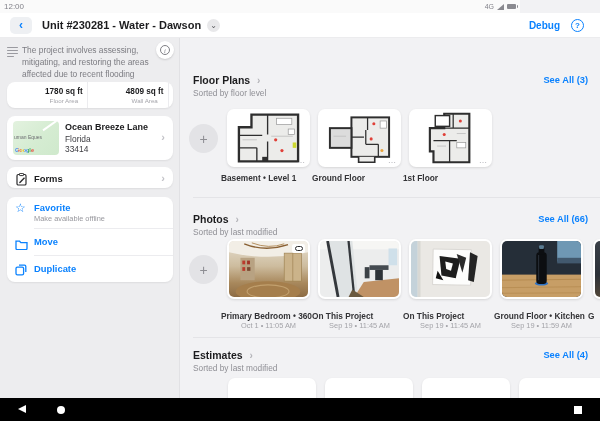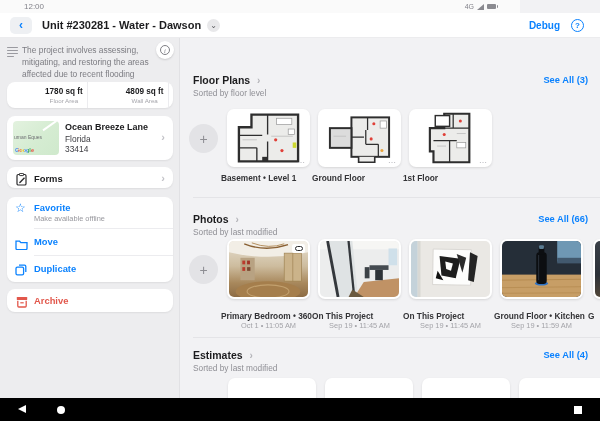--- a/index.html
+++ b/index.html
@@ -4,21 +4,21 @@
 <style>
   * { margin:0; padding:0; box-sizing:border-box; }
   html,body { background:#555; }
   .screen{
     position:relative; width:600px; height:421px; overflow:hidden;
     font-family:"Liberation Sans", sans-serif; background:#f2f2f4;
     -webkit-font-smoothing:antialiased;
   }
   
   .statusbar{position:absolute;left:0;top:0;width:520px;height:13px;background:#fafafa;
-    display:flex;align-items:center;justify-content:space-between;padding:0 24px;
+    display:flex;align-items:center;justify-content:space-between;padding:0 4px;
     font-size:8px;color:#82828a;}
   .sb-right{display:flex;align-items:center;gap:3px;}
   .sig{width:0;height:0;border-left:7px solid transparent;border-bottom:6px solid #8a8a90;}
   .batt{width:9px;height:5px;background:#8a8a90;border-radius:1px;position:relative;}
   .batt:after{content:"";position:absolute;right:-2px;top:1px;width:1.5px;height:3px;background:#8a8a90;border-radius:0 1px 1px 0;}
   
   .header{position:absolute;left:0;top:13px;width:600px;height:25px;background:#ffffff;border-bottom:1px solid #ececee;}
   .back-btn{position:absolute;left:10px;top:4px;width:22px;height:17px;background:#eef0f3;border-radius:5px;
     color:#0b82fe;font-size:12px;font-weight:bold;display:flex;align-items:center;justify-content:center;line-height:0;padding-bottom:2px;cursor:pointer;}
   .title{position:absolute;left:42px;top:6px;font-size:11px;font-weight:bold;color:#1c1c1e;white-space:nowrap;}
@@ -205,31 +205,20 @@
         <span style="position:absolute;left:8px;top:6px;">
           <svg width="12" height="12" viewBox="0 0 12 12">
               <rect x="1" y="3.2" width="7.6" height="7.6" rx="1.4" fill="none" stroke="#0b82fe" stroke-width="1.3"></rect>
               <path d="M4 1.2 h5.6 a1.2 1.2 0 0 1 1.2 1.2 V8" fill="none" stroke="#0b82fe" stroke-width="1.3"></path>
             </svg>
         </span>
         <span class="act-label" style="top:7px;">Duplicate</span>
       </div>
     </div>
 
-    <div class="card archive-card">
-      <span style="position:absolute;left:9px;top:5px;">
-        <svg width="12" height="12" viewBox="0 0 12 12">
-            <rect x="0.8" y="1" width="10.4" height="3" rx="0.6" fill="#e2574b"></rect>
-            <path d="M1.8 4.8 V10 a1 1 0 0 0 1 1 h6.4 a1 1 0 0 0 1-1 V4.8" fill="none" stroke="#e2574b" stroke-width="1.3"></path>
-            <line x1="4.3" y1="6.6" x2="7.7" y2="6.6" stroke="#fff" stroke-width="0"></line>
-            <line x1="4.3" y1="6.8" x2="7.7" y2="6.8" stroke="#e2574b" stroke-width="1.2"></line>
-          </svg>
-      </span>
-      <span class="arch-label">Archive</span>
-    </div>
   </div>
 
   <div class="main">
 
     <span class="sec-title" style="top:5px;">
       <span>Floor Plans</span>
       <span class="chev">›</span>
     </span>
     <span class="see-all" style="top:6px;">See All (3)</span>
     <span class="sec-sub" style="top:19px;">Sorted by floor level</span>

